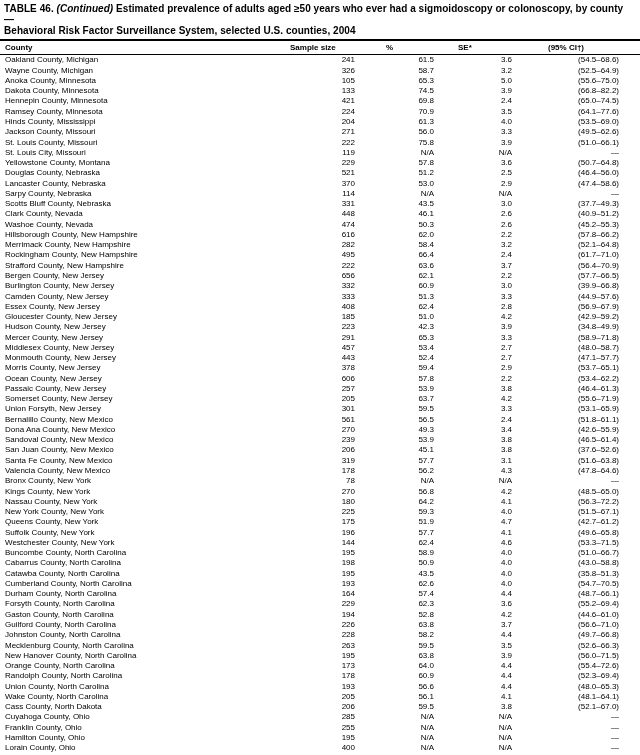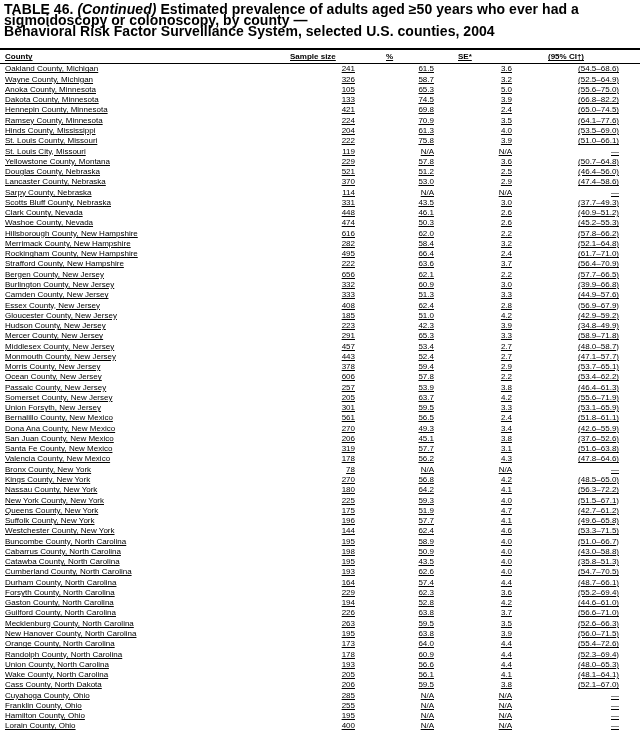--- a/index.html
+++ b/index.html
@@ -16,32 +16,31 @@
     -webkit-font-smoothing: antialiased;
   }
   .page {
     position: relative;
     width: 640px;
     height: 755px;
   }
   .title-block {
     padding: 4px 4px 0 4px;
     font-weight: bold;
-    font-size: 14px;
+    font-size: 10px;
     line-height: 10.8px;
     letter-spacing: 0.05px;
   }
   .title-block .italic { font-style: italic; }
   table.data {
     width: 640px;
     border-collapse: collapse;
     table-layout: fixed;
-    margin-top: 12px;
+    margin-top: 3px;
     border-top: 2px solid #000;
-    text-decoration: underline;
   }
   col.w-county  { width: 290px; }
   col.w-sample  { width: 96px; }
   col.w-pct     { width: 72px; }
   col.w-se      { width: 90px; }
   col.w-ci      { width: 88px; }
   col.w-fill    { width: 4px; }
   thead th {
     border-bottom: 1px solid #000;
     font-size: 8px;
@@ -148,20 +147,28 @@
         </tr>
         <tr>
           <td class="c0">Hinds County, Mississippi</td>
           <td class="c1">204</td>
           <td class="c2">61.3</td>
           <td class="c3">4.0</td>
           <td class="c4">(53.5–69.0)</td>
           <td class="c5"></td>
         </tr>
         <tr>
+          <td class="c0">Jackson County, Missouri</td>
+          <td class="c1">271</td>
+          <td class="c2">56.0</td>
+          <td class="c3">3.3</td>
+          <td class="c4">(49.5–62.6)</td>
+          <td class="c5"></td>
+        </tr>
+        <tr>
           <td class="c0">St. Louis County, Missouri</td>
           <td class="c1">222</td>
           <td class="c2">75.8</td>
           <td class="c3">3.9</td>
           <td class="c4">(51.0–66.1)</td>
           <td class="c5"></td>
         </tr>
         <tr>
           <td class="c0">St. Louis City, Missouri</td>
           <td class="c1">119</td>
@@ -380,20 +387,28 @@
         </tr>
         <tr>
           <td class="c0">Dona Ana County, New Mexico</td>
           <td class="c1">270</td>
           <td class="c2">49.3</td>
           <td class="c3">3.4</td>
           <td class="c4">(42.6–55.9)</td>
           <td class="c5"></td>
         </tr>
         <tr>
+          <td class="c0">Sandoval County, New Mexico</td>
+          <td class="c1">239</td>
+          <td class="c2">53.9</td>
+          <td class="c3">3.8</td>
+          <td class="c4">(46.5–61.4)</td>
+          <td class="c5"></td>
+        </tr>
+        <tr>
           <td class="c0">San Juan County, New Mexico</td>
           <td class="c1">206</td>
           <td class="c2">45.1</td>
           <td class="c3">3.8</td>
           <td class="c4">(37.6–52.6)</td>
           <td class="c5"></td>
         </tr>
         <tr>
           <td class="c0">Santa Fe County, New Mexico</td>
           <td class="c1">319</td>
@@ -521,20 +536,28 @@
           <td class="c3">4.2</td>
           <td class="c4">(44.6–61.0)</td>
           <td class="c5"></td>
         </tr>
         <tr>
           <td class="c0">Guilford County, North Carolina</td>
           <td class="c1">226</td>
           <td class="c2">63.8</td>
           <td class="c3">3.7</td>
           <td class="c4">(56.6–71.0)</td>
+          <td class="c5"></td>
+        </tr>
+        <tr>
+          <td class="c0">Johnston County, North Carolina</td>
+          <td class="c1">228</td>
+          <td class="c2">58.2</td>
+          <td class="c3">4.4</td>
+          <td class="c4">(49.7–66.8)</td>
           <td class="c5"></td>
         </tr>
         <tr>
           <td class="c0">Mecklenburg County, North Carolina</td>
           <td class="c1">263</td>
           <td class="c2">59.5</td>
           <td class="c3">3.5</td>
           <td class="c4">(52.6–66.3)</td>
           <td class="c5"></td>
         </tr>

